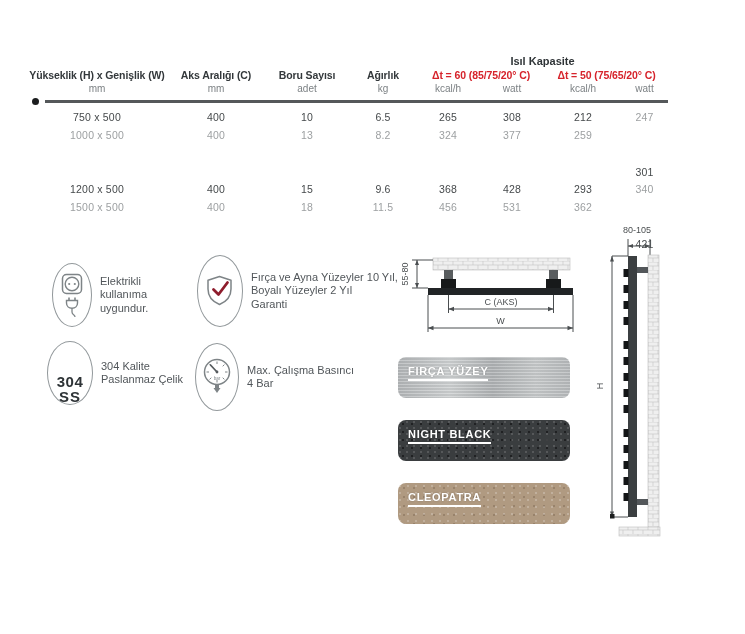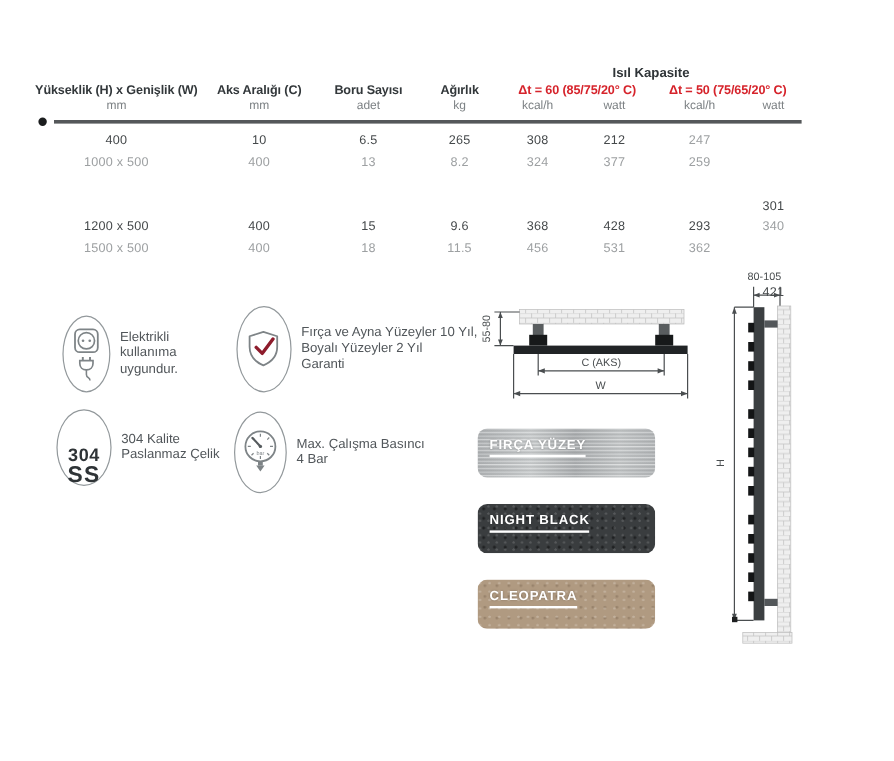--- a/index.html
+++ b/index.html
@@ -35,26 +35,26 @@
   #feature-plug { left:52px; top:263px; }
   #feature-plug .capsule { width:38px; height:62px; }
   #feature-shield { left:197px; top:255px; }
   #feature-shield .capsule { width:44px; height:70px; }
   #feature-304 { left:47px; top:341px; }
   #feature-304 .capsule { width:44px; height:62px; }
   #feature-gauge { left:195px; top:343px; }
   #feature-gauge .capsule { width:42px; height:66px; }
   .badge304 { text-align:center; font-weight:bold; color:#2e3336; line-height:1.0; }
   .badge304 .b-top { font-size:15px; letter-spacing:0.5px;margin-top:32px; }
-  .badge304 .b-bot { font-size:19px; letter-spacing:1px; }
+  .badge304 .b-bot { font-size:15px; letter-spacing:1px; }
   .icon-stroke { stroke:#7e8487; fill:none; }
   .check-stroke { stroke:var(--check_maroon); fill:none; }
 
   
-  .swatch { position:absolute; left:398px; width:148px; height:41px; border-radius:8px; overflow:hidden; }
+  .swatch { position:absolute; left:398px; width:172px; height:41px; border-radius:8px; overflow:hidden; }
   .sw-label { display:inline-block; margin:8px 0 0 10px; font-size:11px; font-weight:bold; letter-spacing:0.7px;
               color:#ffffff; border-bottom:2px solid #ffffff; padding-bottom:2px; text-shadow:0 0 2px rgba(0,0,0,0.25); }
   #swatch-firca { top:357px; background-color:var(--swatch_firca);
     background-image:
       repeating-linear-gradient(180deg, rgba(255,255,255,0.45) 0px, rgba(255,255,255,0) 1px, rgba(60,60,60,0.12) 2px, rgba(255,255,255,0) 3px),
       linear-gradient(90deg, #b3b6b8, #cdd0d1 30%, #aeb1b3 55%, #c6c9ca 80%, #b6b9bb); }
   #swatch-night { top:420px; background-color:var(--swatch_night);
     background-image:
       radial-gradient(circle at 2px 2px, rgba(255,255,255,0.14) 0.8px, rgba(0,0,0,0) 1.2px),
       radial-gradient(circle at 5px 4px, rgba(0,0,0,0.45) 1px, rgba(0,0,0,0) 1.5px);
@@ -99,20 +99,21 @@
       <div class="cell">watt</div>
       <div class="cell">kcal/h</div>
       <div class="cell">watt</div>
     </div>
     <div class="t-divider">
       <span class="bullet"></span>
       <span class="line"></span>
     </div>
 
     <div class="t-row t-data">
+      <div class="cell">750 x 500</div>
       <div class="cell">400</div>
       <div class="cell">10</div>
       <div class="cell">6.5</div>
       <div class="cell">265</div>
       <div class="cell">308</div>
       <div class="cell">212</div>
       <div class="cell c8">247</div>
     </div>
     <div class="t-row t-data alt">
       <div class="cell">1000 x 500</div>

